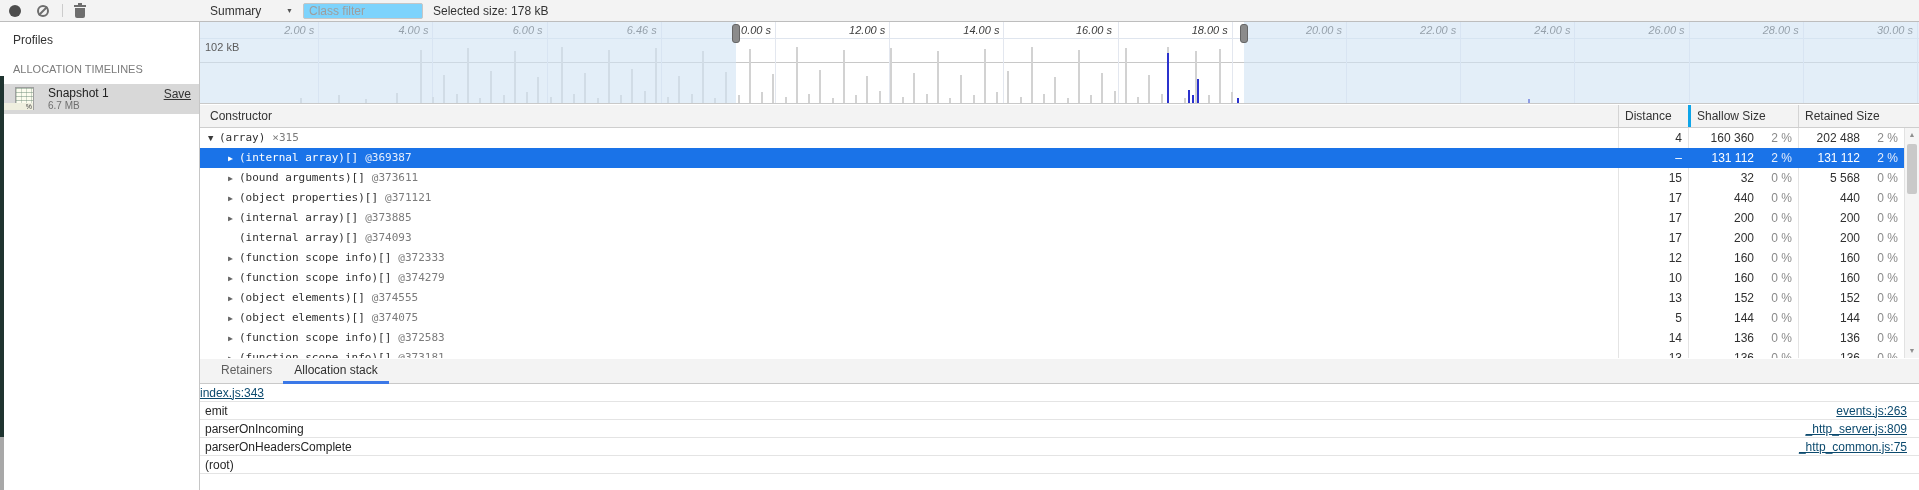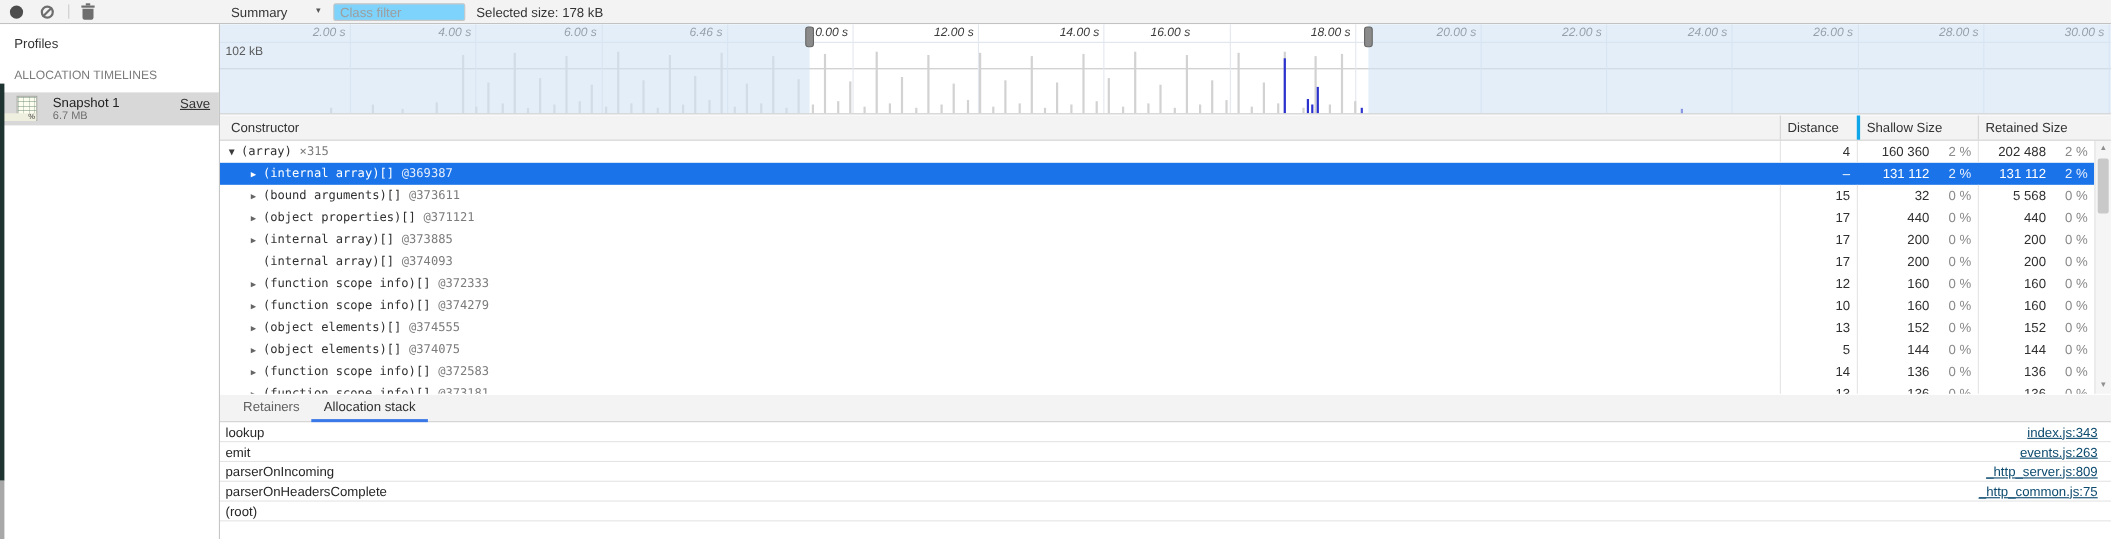--- a/index.html
+++ b/index.html
@@ -142,21 +142,21 @@
         <div class="tl-label" style="left: 234.6px; width: 108px;">6.00 s</div>
         <div class="tl-grid" style="left: 460.8px;"></div>
         <div class="tl-label" style="left: 348.8px; width: 108px;">6.46 s</div>
         <div class="tl-grid" style="left: 575px;"></div>
         <div class="tl-label" style="left: 463px; width: 108px;">10.00 s</div>
         <div class="tl-grid" style="left: 689.2px;"></div>
         <div class="tl-label" style="left: 577.2px; width: 108px;">12.00 s</div>
         <div class="tl-grid" style="left: 803.4px;"></div>
         <div class="tl-label" style="left: 691.4px; width: 108px;">14.00 s</div>
         <div class="tl-grid" style="left: 917.6px;"></div>
-        <div class="tl-label" style="left: 774px; width: 108px;">16.00 s</div>
+        <div class="tl-label" style="left: 804px; width: 108px;">16.00 s</div>
         <div class="tl-grid" style="left: 1031.8px;"></div>
         <div class="tl-label" style="left: 919.8px; width: 108px;">18.00 s</div>
         <div class="tl-grid" style="left: 1146px;"></div>
         <div class="tl-label" style="left: 1034px; width: 108px;">20.00 s</div>
         <div class="tl-grid" style="left: 1260.2px;"></div>
         <div class="tl-label" style="left: 1148.2px; width: 108px;">22.00 s</div>
         <div class="tl-grid" style="left: 1374.4px;"></div>
         <div class="tl-label" style="left: 1262.4px; width: 108px;">24.00 s</div>
         <div class="tl-grid" style="left: 1488.6px;"></div>
         <div class="tl-label" style="left: 1376.6px; width: 108px;">26.00 s</div>
@@ -414,21 +414,20 @@
     <div class="arr down">▼</div>
   </div>
 
   <div id="tabs" class="abs">
     <div class="tab first">Retainers</div>
     <div class="tab active">Allocation stack</div>
   </div>
 
   <div id="stack" class="abs">
       <div class="frame">
-        <div class="fn">lookup</div>
         <div class="loc">index.js:343</div>
       </div>
       <div class="frame">
         <div class="fn">emit</div>
         <div class="loc">events.js:263</div>
       </div>
       <div class="frame">
         <div class="fn">parserOnIncoming</div>
         <div class="loc">_http_server.js:809</div>
       </div>

